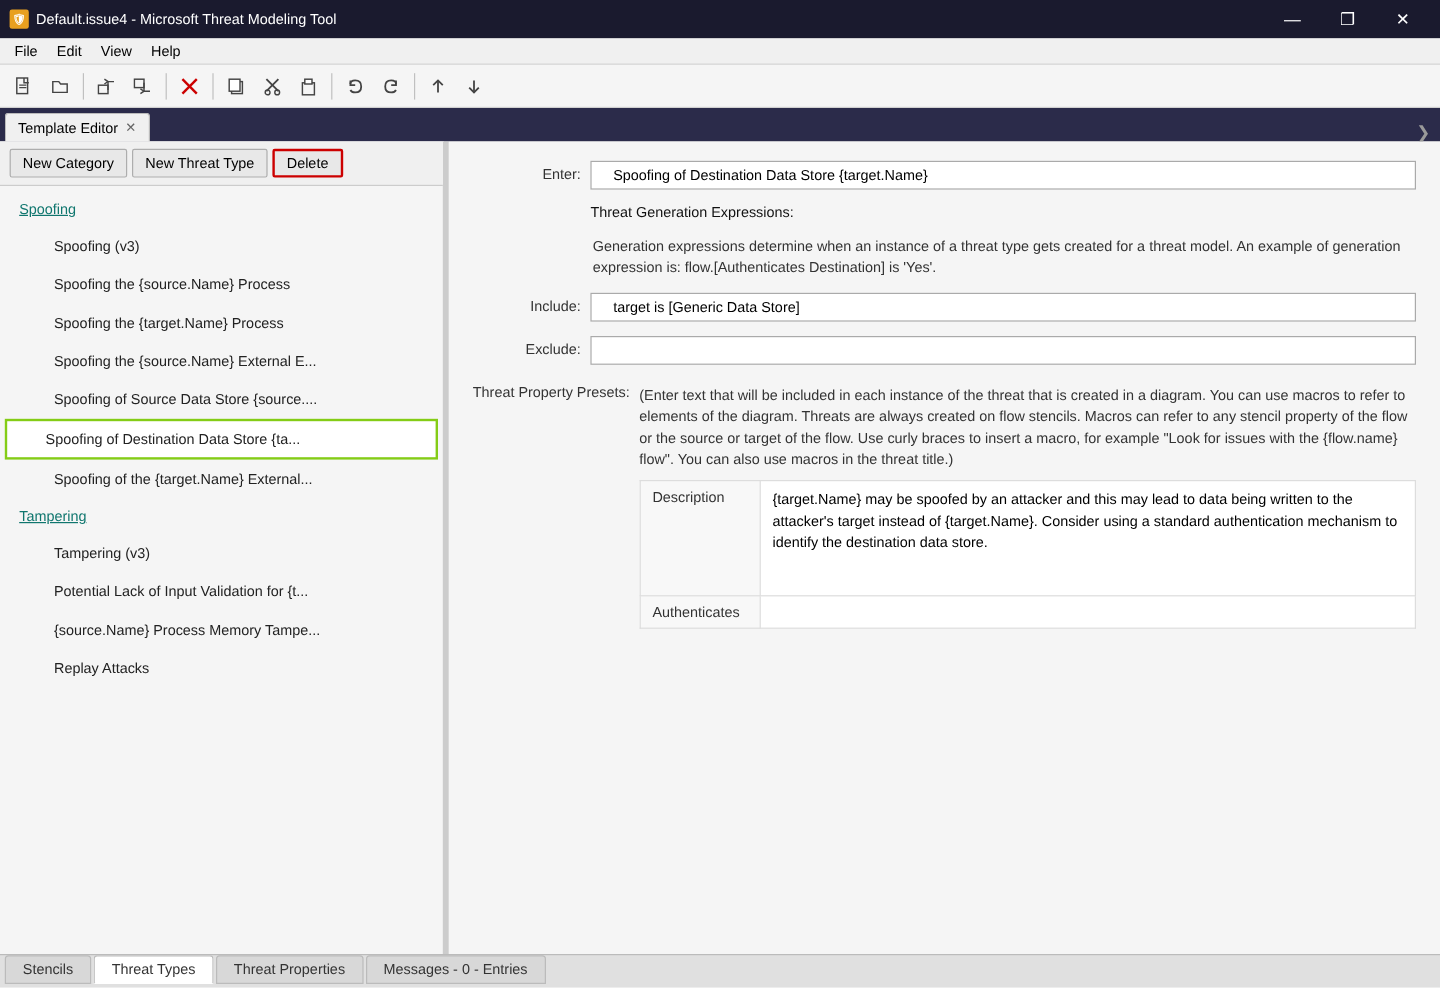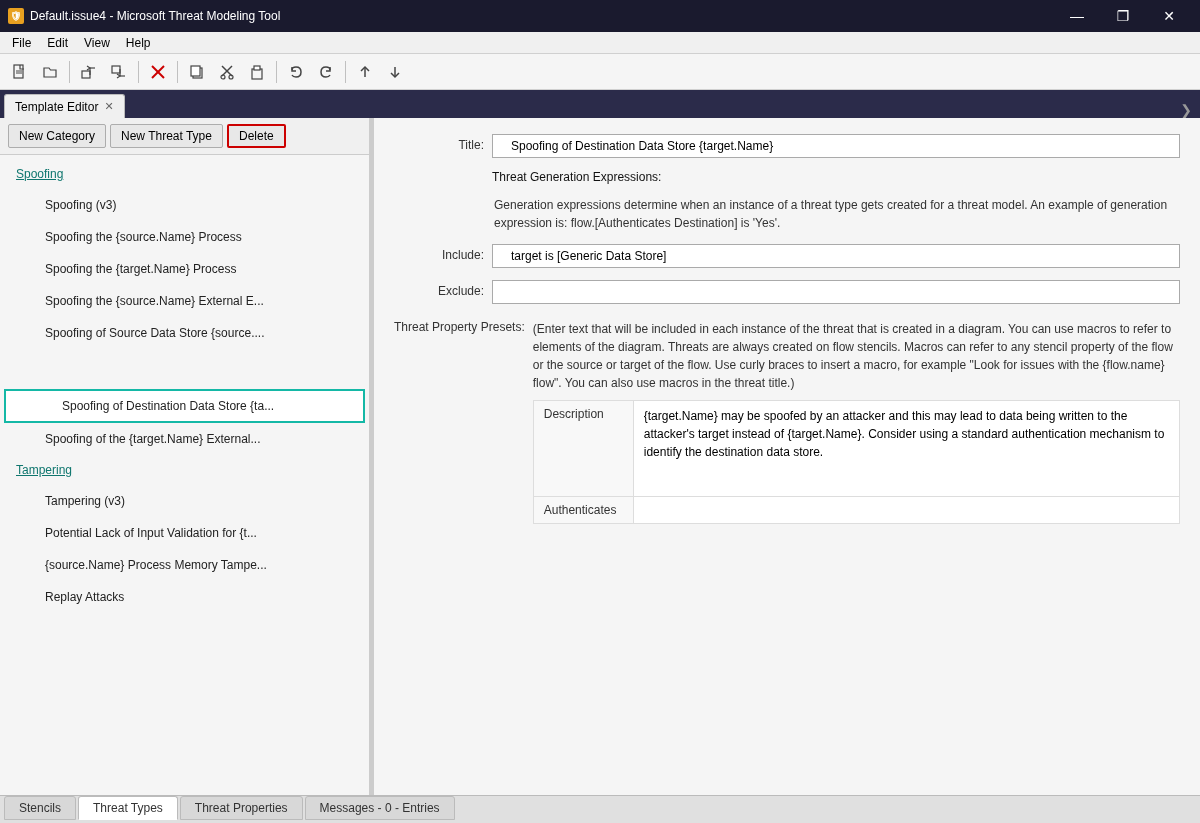--- a/index.html
+++ b/index.html
@@ -116,23 +116,22 @@
     .list-item {
       padding: 8px 16px 8px 40px;
       cursor: pointer;
       font-size: 12px;
       color: #222;
       border: 1px solid transparent;
       margin: 0 4px;
     }
     .list-item.selected {
       background: white;
-      border: 2px solid #14b8a6;
-      padding-left: 56px;
-      margin-top: 40px;
+      border: 2px solid #84cc16;
+      padding-left: 32px;
     }
     .list-category {
       padding: 8px 16px 8px 16px;
       font-size: 12px;
       font-weight: 500;
       color: #0f766e;
       text-decoration: underline;
     }
 
     
@@ -409,21 +408,21 @@
       <div class="list-item">{source.Name} Process Memory Tampe...</div>
       <div class="list-item">Replay Attacks</div>
     </div>
   </div>
 
   <div class="resize-handle"></div>
 
   <div class="right-panel">
 
     <div class="form-row">
-      <span class="form-label">Title:</span>
+      <span class="form-label">Enter:</span>
       <input class="form-input" type="text" value="Spoofing of Destination Data Store {target.Name}" style="">
     </div>
 
     <div class="form-row" style="margin-bottom:4px;">
       <span class="form-label"></span>
       <span class="section-header">Threat Generation Expressions:</span>
     </div>
     <div class="section-desc">Generation expressions determine when an instance of a threat type gets created for a threat model. An example of generation expression is: flow.[Authenticates Destination] is 'Yes'.</div>
 
     <div class="form-row">

